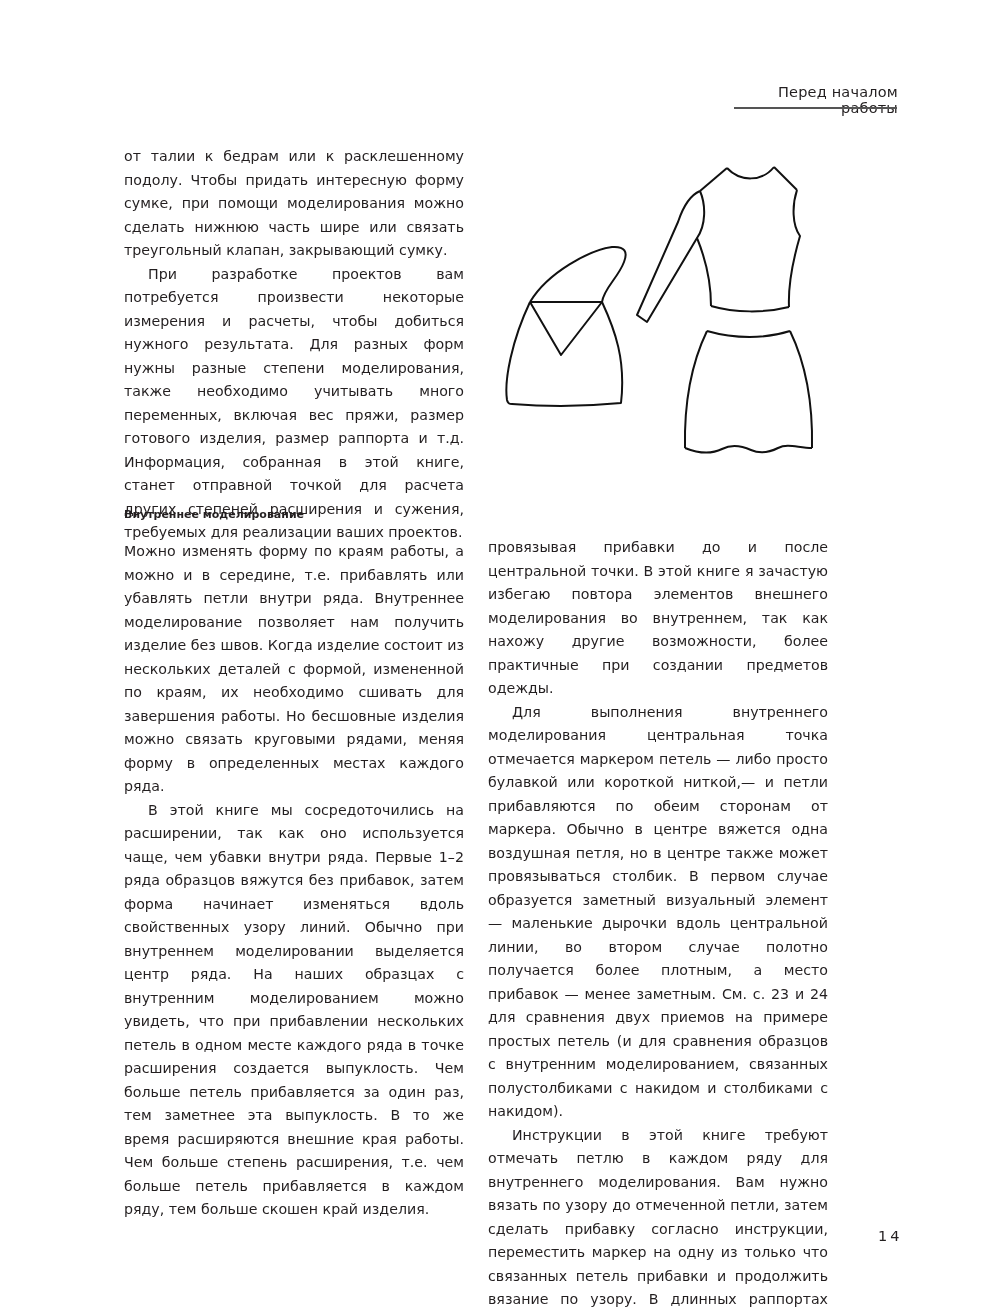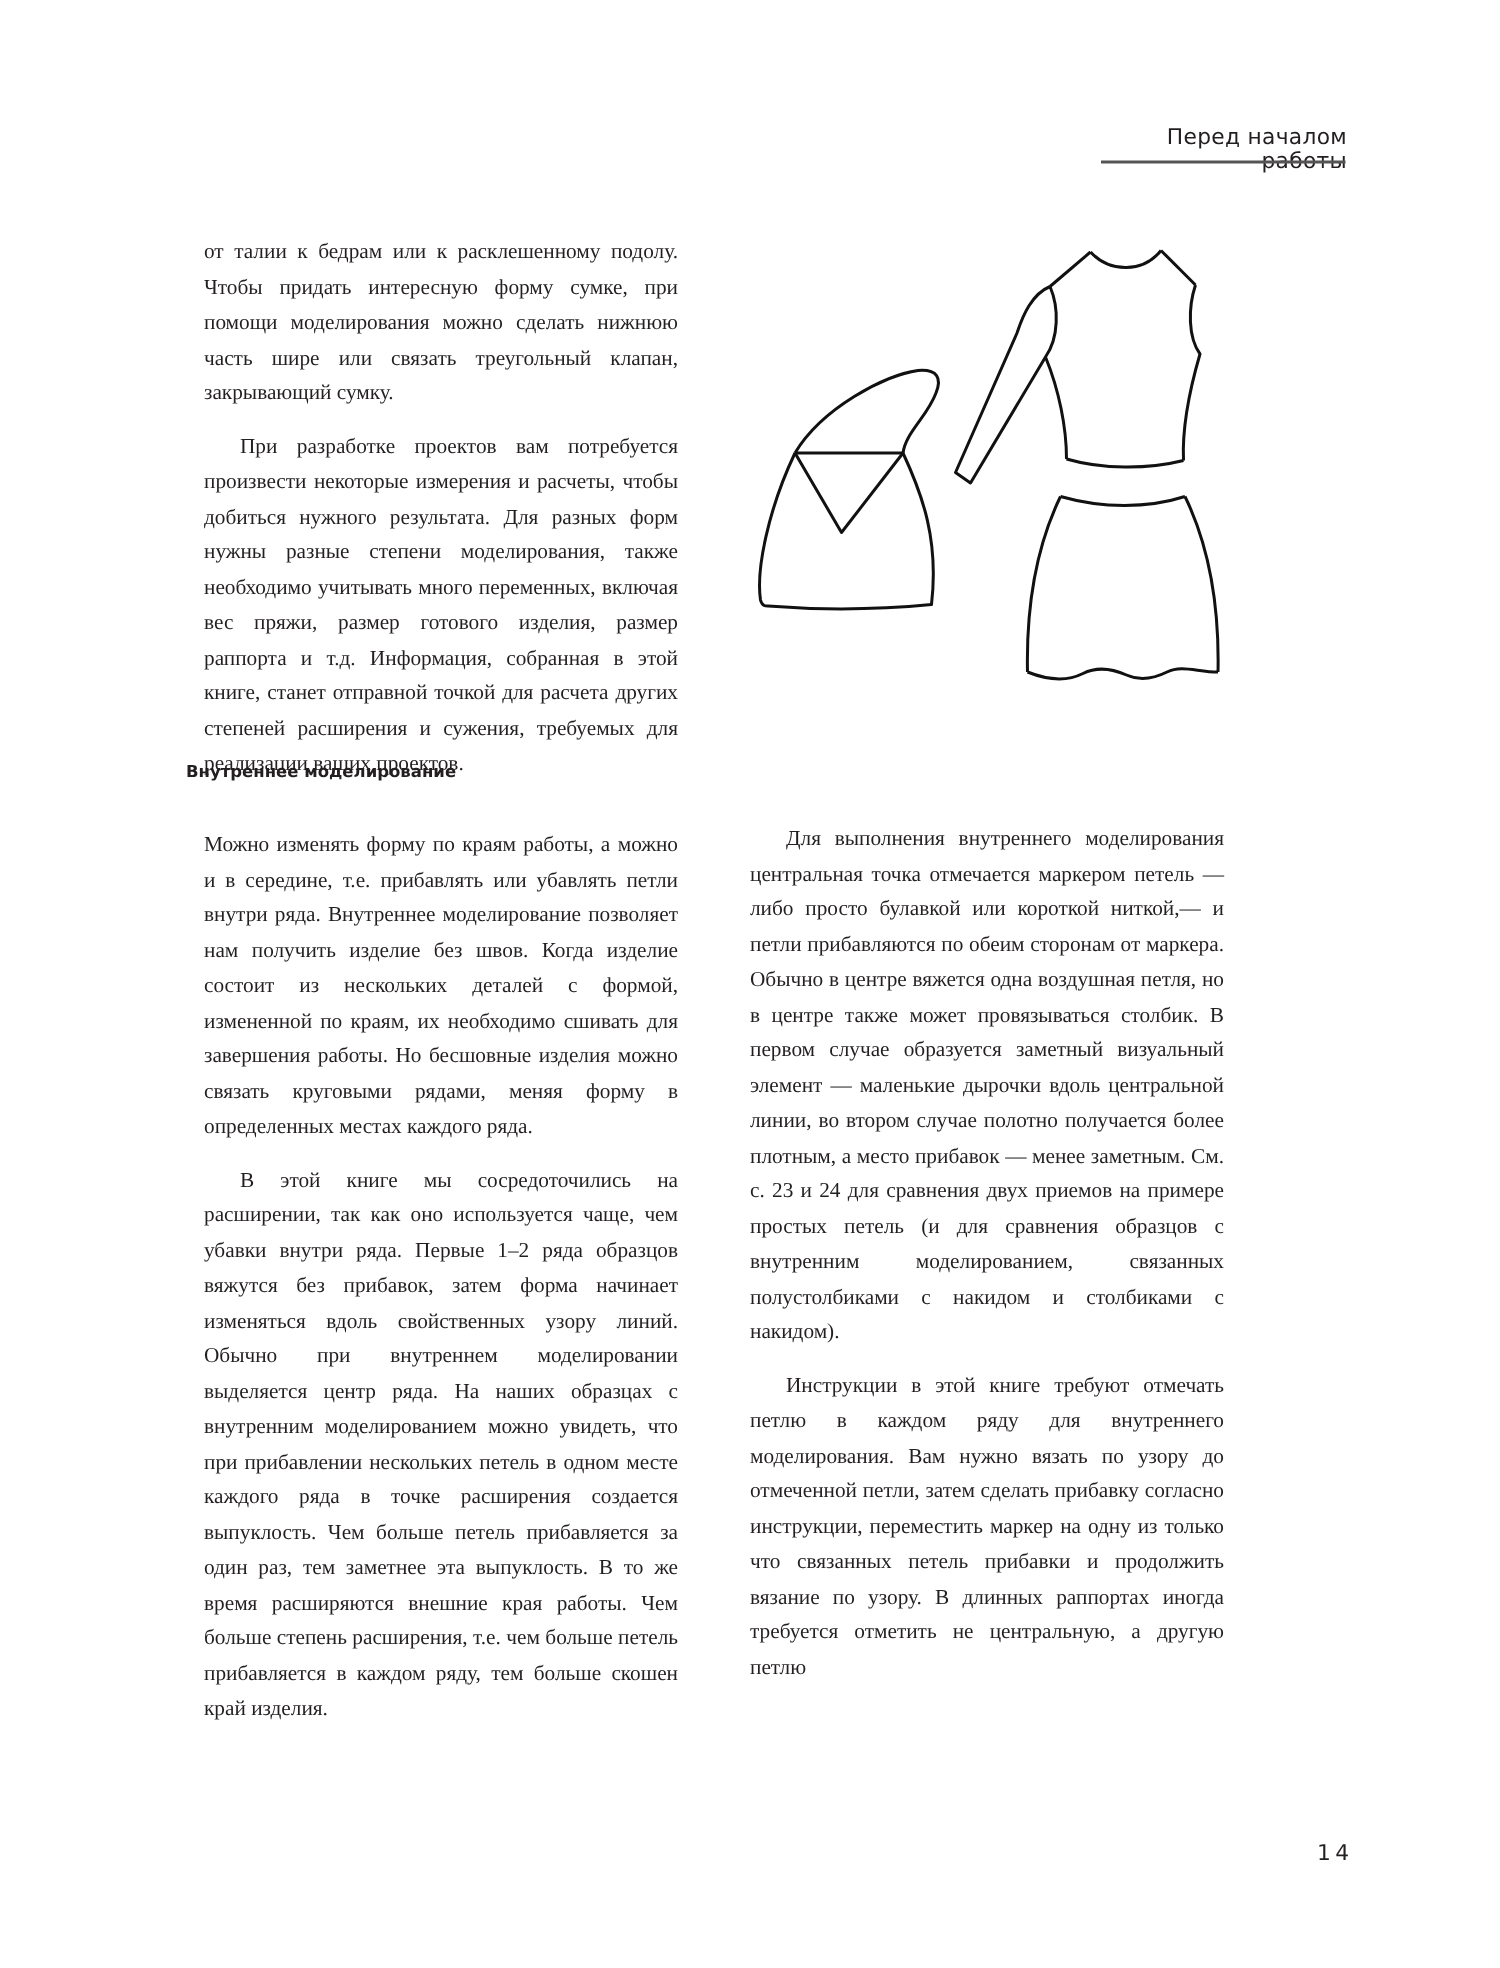--- a/index.html
+++ b/index.html
@@ -2,21 +2,21 @@
 <html><head>
   <meta charset="utf-8">
   <style>
     html, body { margin: 0; padding: 0; background: #ffffff; }
     body { width: 1000px; height: 1312px; position: relative; overflow: hidden;
            font-family: "DejaVu Sans", "Liberation Sans", sans-serif; color: #231f20; }
     .running-header { position: absolute; left: 728px; top: 84px; width: 170px; text-align: right;
            font-size: 14.5px; letter-spacing: 0.2px; color: #231f20; }
     .header-rule { position: absolute; left: 734px; top: 107px; width: 163px; height: 2px; background: #555; }
     .col { position: absolute; font-size: 14.2px; line-height: 23.5px; text-align: justify; color: #231f20; }
-    .col p { margin: 12px; font-family: Liberation Serif, serif; }
+    .col p { margin: 0; }
     .col p.indent { text-indent: 24px; }
     .col-left-top { left: 124px; top: 145px; width: 340px; }
     .col-left-bottom { left: 124px; top: 540px; width: 340px; }
     .col-right-bottom { left: 488px; top: 536px; width: 340px; }
     .section-heading { position: absolute; left: 124px; top: 508px; font-size: 11px; font-weight: bold; color: #231f20; }
     .illustration { position: absolute; left: 490px; top: 150px; width: 340px; height: 330px; }
     .page-number { position: absolute; left: 878px; top: 1228px; font-size: 14.5px; letter-spacing: 3px; color: #231f20; }
   </style>
 </head>
 <body>
@@ -71,17 +71,18 @@
 </div>
 
 <div class="section-heading">Внутреннее моделирование</div>
 
 <div class="col col-left-bottom">
   <p>Можно изменять форму по краям работы, а можно и в середине, т.е. прибавлять или убавлять петли внутри ряда. Внутреннее моделирование позволяет нам получить изделие без швов. Когда изделие состоит из нескольких деталей с формой, измененной по краям, их необходимо сшивать для завершения работы. Но бесшовные изделия можно связать круговыми рядами, меняя форму в определенных местах каждого ряда.</p>
   <p class="indent">В этой книге мы сосредоточились на расширении, так как оно используется чаще, чем убавки внутри ряда. Первые 1–2 ряда образцов вяжутся без прибавок, затем форма начинает изменяться вдоль свойственных узору линий. Обычно при внутреннем моделировании выделяется центр ряда. На наших образцах с внутренним моделированием можно увидеть, что при прибавлении нескольких петель в одном месте каждого ряда в точке расширения создается выпуклость. Чем больше петель прибавляется за один раз, тем заметнее эта выпуклость. В то же время расширяются внешние края работы. Чем больше степень расширения, т.е. чем больше петель прибавляется в каждом ряду, тем больше скошен край изделия.</p>
 </div>
 
 <div class="col col-right-bottom">
+  <p>провязывая прибавки до и после центральной точки. В этой книге я зачастую избегаю повтора элементов внешнего моделирования во внутреннем, так как нахожу другие возможности, более практичные при создании предметов одежды.</p>
   <p class="indent">Для выполнения внутреннего моделирования центральная точка отмечается маркером петель — либо просто булавкой или короткой ниткой,— и петли прибавляются по обеим сторонам от маркера. Обычно в центре вяжется одна воздушная петля, но в центре также может провязываться столбик. В первом случае образуется заметный визуальный элемент — маленькие дырочки вдоль центральной линии, во втором случае полотно получается более плотным, а место прибавок — менее заметным. См. с. 23 и 24 для сравнения двух приемов на примере простых петель (и для сравнения образцов с внутренним моделированием, связанных полустолбиками с накидом и столбиками с накидом).</p>
   <p class="indent">Инструкции в этой книге требуют отмечать петлю в каждом ряду для внутреннего моделирования. Вам нужно вязать по узору до отмеченной петли, затем сделать прибавку согласно инструкции, переместить маркер на одну из только что связанных петель прибавки и продолжить вязание по узору. В длинных раппортах иногда требуется отметить не центральную, а другую петлю</p>
 </div>
 
 <div class="page-number">14</div>
 
 </body></html>

